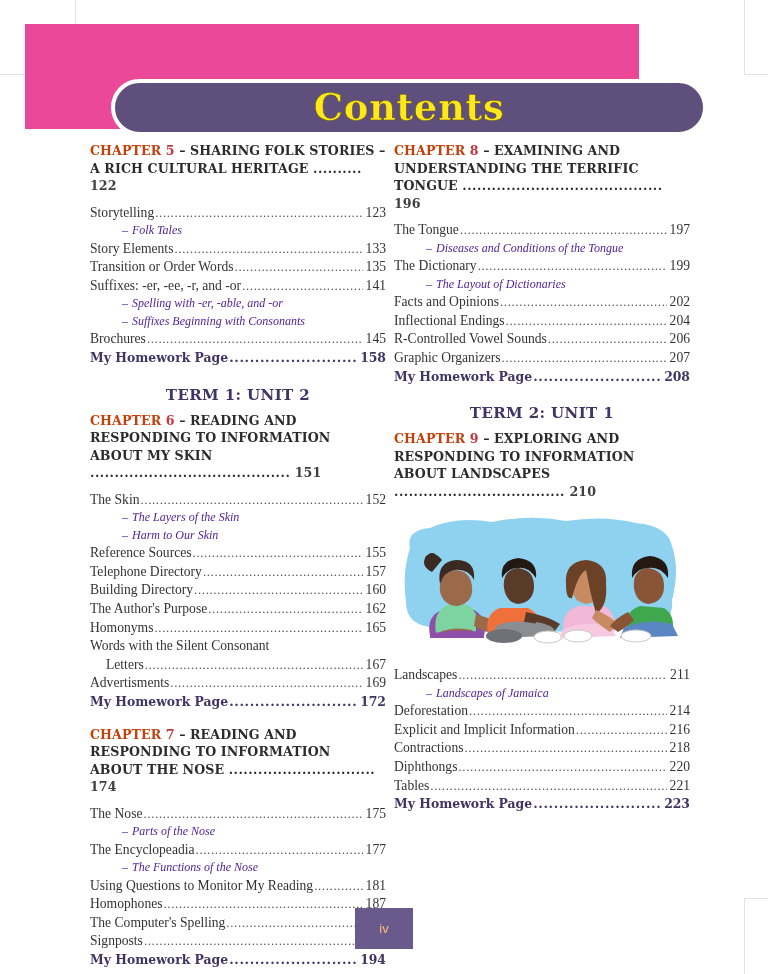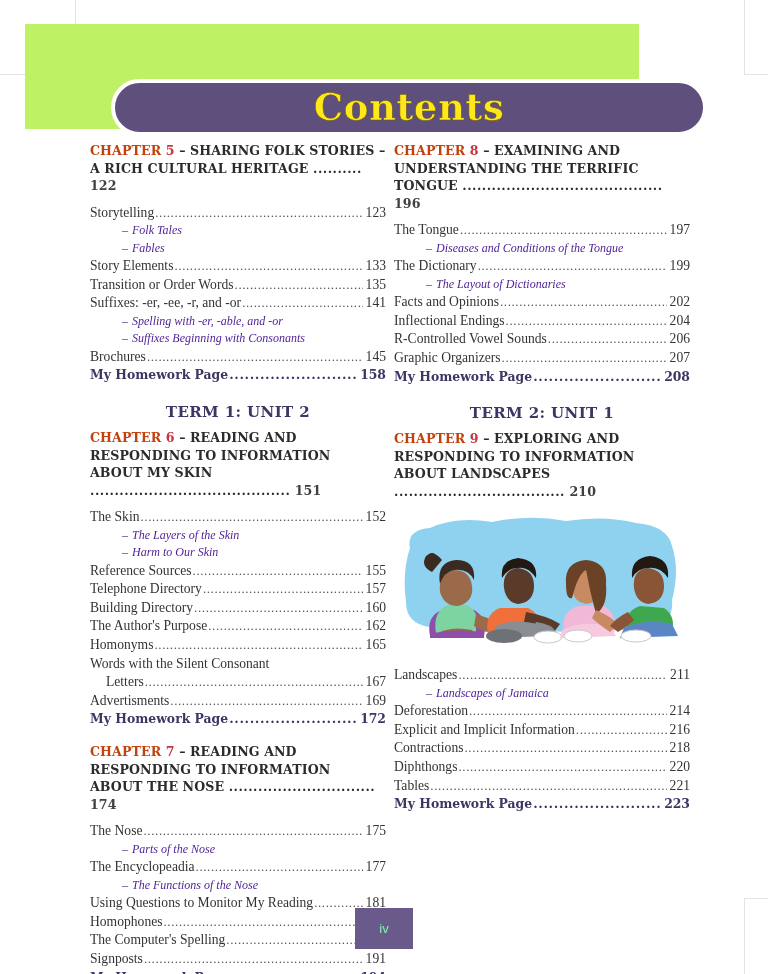--- a/index.html
+++ b/index.html
@@ -24,21 +24,21 @@
   .guide.v { width: 1px; }
   .guide.h { height: 1px; }
 
   
   .header-band {
     position: absolute;
     left: 25px;
     top: 24px;
     width: 614px;
     height: 105px;
-    background: #bef264;
+    background: #ec4899;
   }
   .title-pill {
     position: absolute;
     left: 86px;
     top: 55px;
     width: 596px;
     height: 57px;
     background: #5E4F7D;
     border: 4px solid #ffffff;
     border-radius: 30px;
@@ -174,21 +174,21 @@
     width: 58px;
     height: 41px;
     background: #6A5A8C;
     display: flex;
     align-items: center;
     justify-content: center;
   }
   .footer-tab span {
     font-family: "Liberation Sans", sans-serif;
     font-size: 13px;
-    color: #86efac;
+    color: #fdba74;
   }
 </style>
 </head>
 <body>
 
 <div class="page">
 
   <div class="guide v" style="left:75px; top:0; height:74px;"></div>
   <div class="guide h" style="left:0; top:74px; width:75px;"></div>
   <div class="guide v" style="left:744px; top:0; height:74px;"></div>
@@ -205,21 +205,20 @@
   <div class="columns">
     <div class="col col-left" id="left-col">
         <div style="margin-bottom: 14px;">
           <div class="chapter-head"><span class="ch-word">CHAPTER  </span><span class="ch-num">5 </span><span class="ch-rest">– SHARING FOLK STORIES – A RICH CULTURAL HERITAGE </span><span class="dots">..........</span><span class="pg"> 122</span></div>
           <div class="entry">
             <span class="lbl">Storytelling</span>
             <span class="lead">................................................................................</span>
             <span class="pg">123</span>
           </div>
           <div class="subentry"><span class="dash">–</span><span>Folk Tales</span></div>
-          <div class="subentry"><span class="dash">–</span><span>Fables</span></div>
           <div class="entry">
             <span class="lbl">Story Elements</span>
             <span class="lead">................................................................................</span>
             <span class="pg">133</span>
           </div>
           <div class="entry">
             <span class="lbl">Transition or Order Words</span>
             <span class="lead">................................................................................</span>
             <span class="pg">135</span>
           </div>

